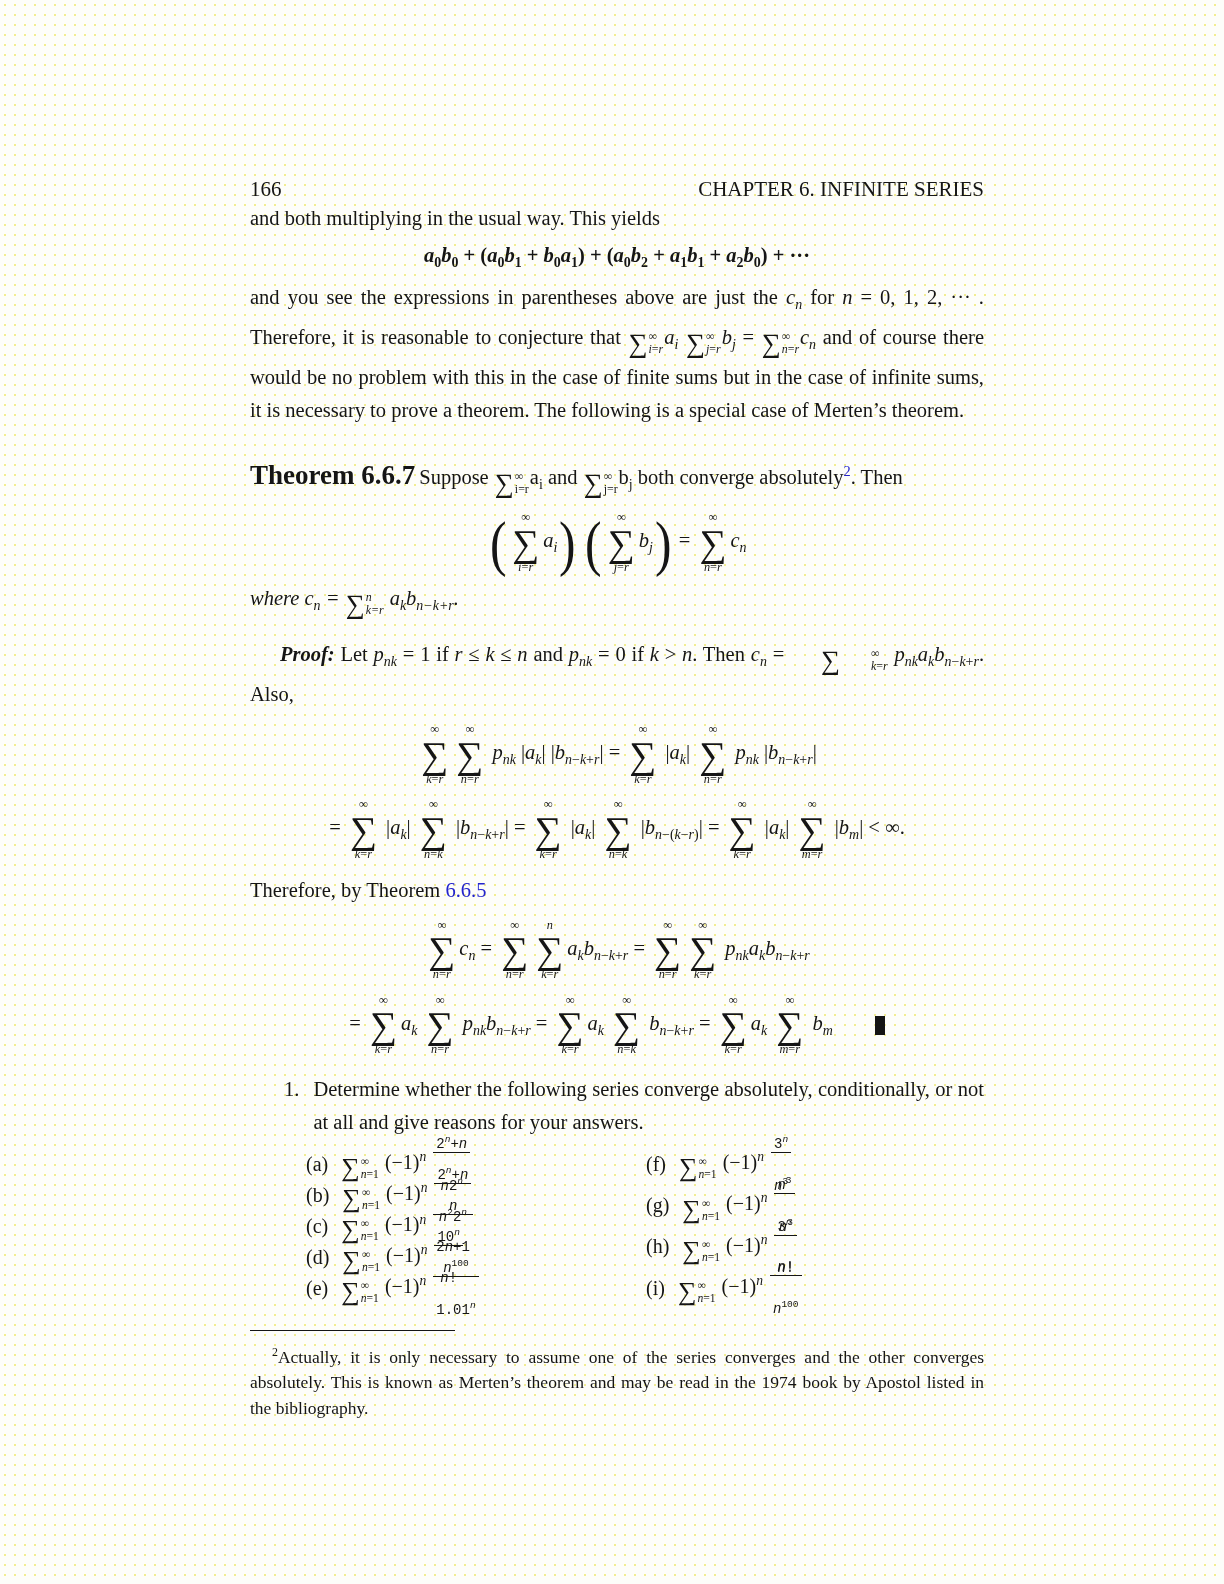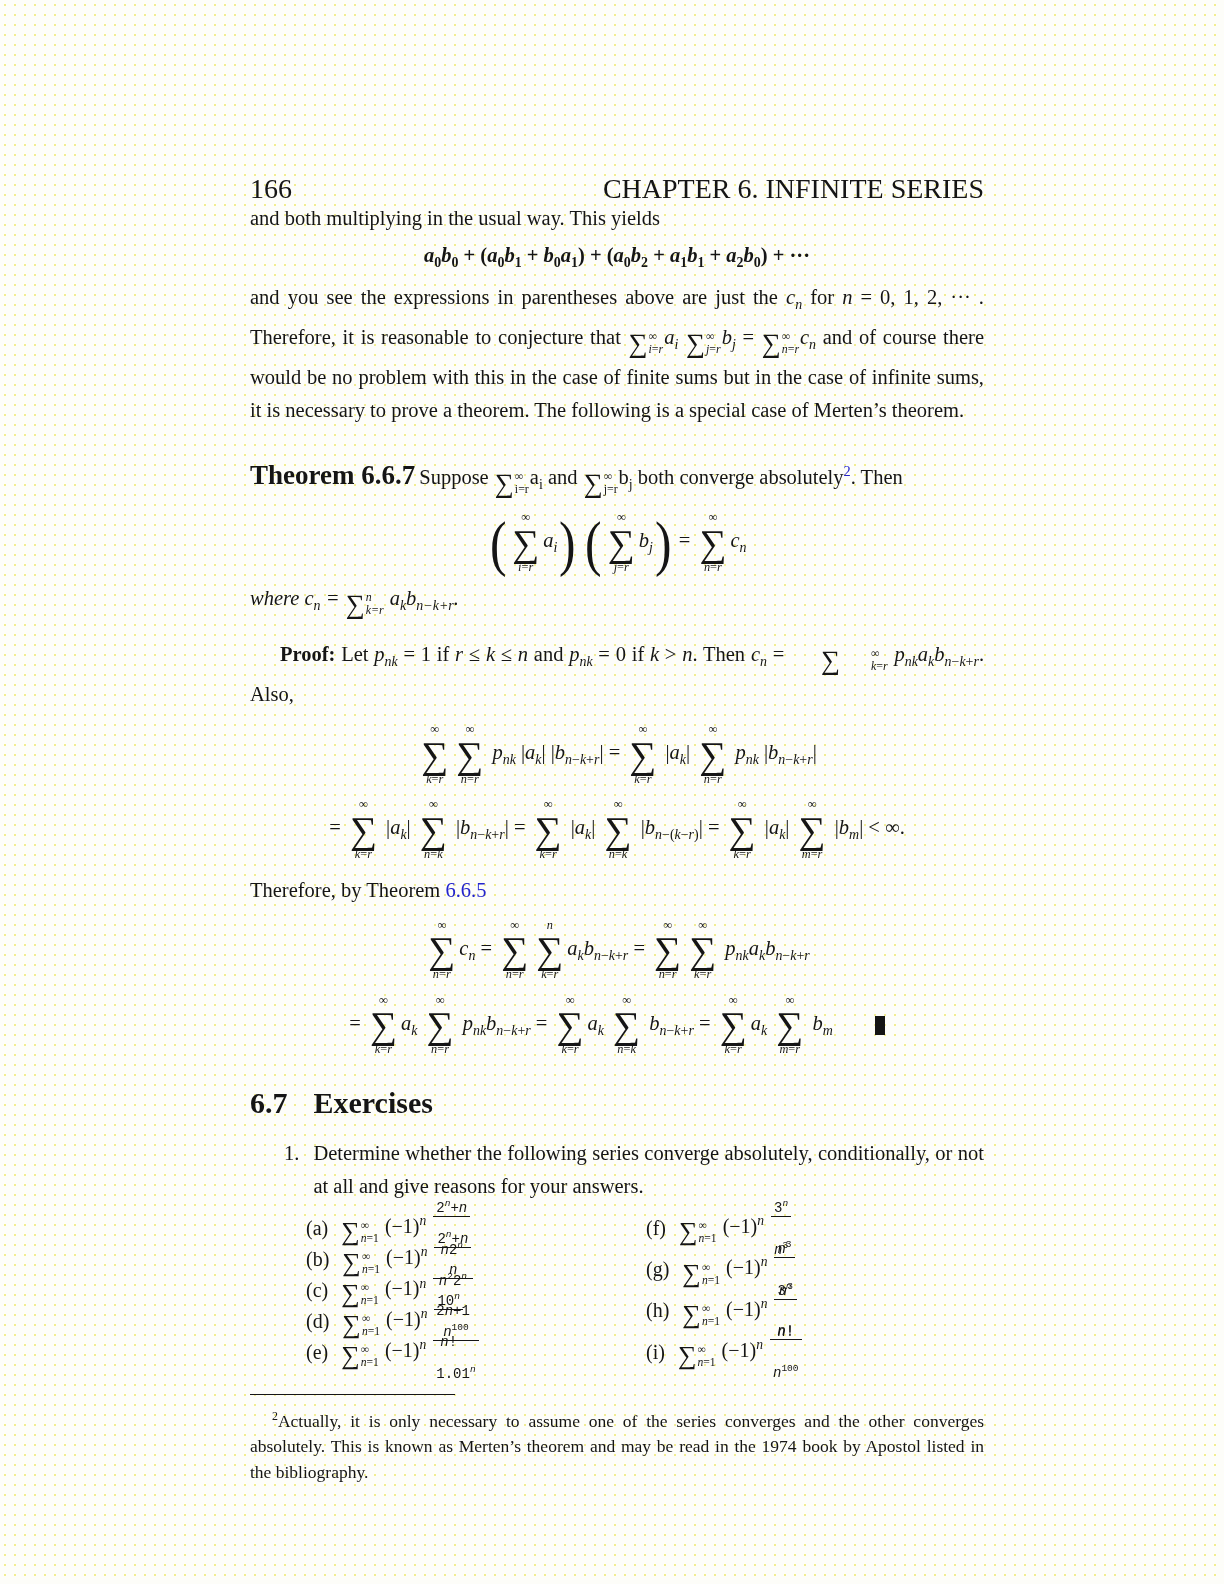--- a/index.html
+++ b/index.html
@@ -6,35 +6,35 @@
   body{
     width:1224px;height:1584px;
     background-color:#fdfdf9;
     background-image:radial-gradient(circle,#f2ed8e 1px,rgba(0,0,0,0) 1.5px);
     background-size:10px 10px;
     font-family:"Liberation Serif","DejaVu Serif",serif;
     color:#151515;
     overflow:hidden;
   }
   .page{box-sizing:border-box;width:1224px;height:1584px;padding:176px 240px 0 250px;position:relative;}
-  .pagehead{display:flex;justify-content:space-between;font-size:28px;line-height:26px;}
+  .pagehead{display:flex;justify-content:space-between;font-size:21px;line-height:26px;}
   p{margin:0;font-size:20.5px;line-height:33px;text-align:justify;}
   .indent{text-indent:30px;}
   .p1{margin-top:28px;}
   .disp{text-align:center;font-size:20.5px;}
   .d1{margin:7px 0 6px;}
   .d2{margin:9px 0 10px;font-weight:bold;}
   .d3{margin:6px 0 8px;}
   .dbig{margin:12px 0;}
   .thmpara{margin-top:24px;line-height:40px;}
   .thmtitle{font-weight:bold;font-size:27px;margin-right:4px;}
   .thmbody{margin-top:36px;}
   .wherepara{font-style:italic;margin-top:6px;}
   .proofpara{margin-top:16px;}
-  .proofword{font-weight:bold;}
+  .proofword{font-weight:bold;font-style:italic;}
   .thereforepara{margin-top:4px;}
   .link{color:#2424cb;cursor:pointer;text-decoration:none;}
   sup.link{font-size:.7em;}
   .qed{display:inline-block;width:10px;height:19px;background:#141414;margin-left:42px;vertical-align:middle;}
   
   .S{display:inline-flex;align-items:center;vertical-align:-0.38em;line-height:1;margin:0 1px;}
   .Sg{font-size:1.3em;line-height:1;}
   .Sc{display:inline-flex;flex-direction:column;align-items:flex-start;font-size:.58em;line-height:1.12;margin-left:1px;}
   .St,.Sb{display:block;white-space:nowrap;}
   
@@ -232,24 +232,20 @@
         </span> <i>b</i><sub><i>n</i>−<i>k</i>+<i>r</i></sub> = <span class="B">
           <span class="Bt">∞</span>
           <span class="Bg">∑</span>
           <span class="Bb"><i>k</i>=<i>r</i></span>
         </span><i>a</i><sub><i>k</i></sub> <span class="B">
           <span class="Bt">∞</span>
           <span class="Bg">∑</span>
           <span class="Bb"><i>m</i>=<i>r</i></span>
         </span> <i>b</i><sub><i>m</i></sub></span><span class="qed"></span></div>
 
-  <div class="section">
-    <span>6.7</span>
-    <span>Exercises</span>
-  </div>
 
   <div class="item">
     <span class="inum">1.</span>
     <p class="itext">Determine whether the following series converge absolutely, conditionally, or not at all and give reasons for your answers.</p>
   </div>
 
   <div class="exgrid">
     <div class="excol left">
       <div class="ex">
           <span class="exlab">(a)</span>

